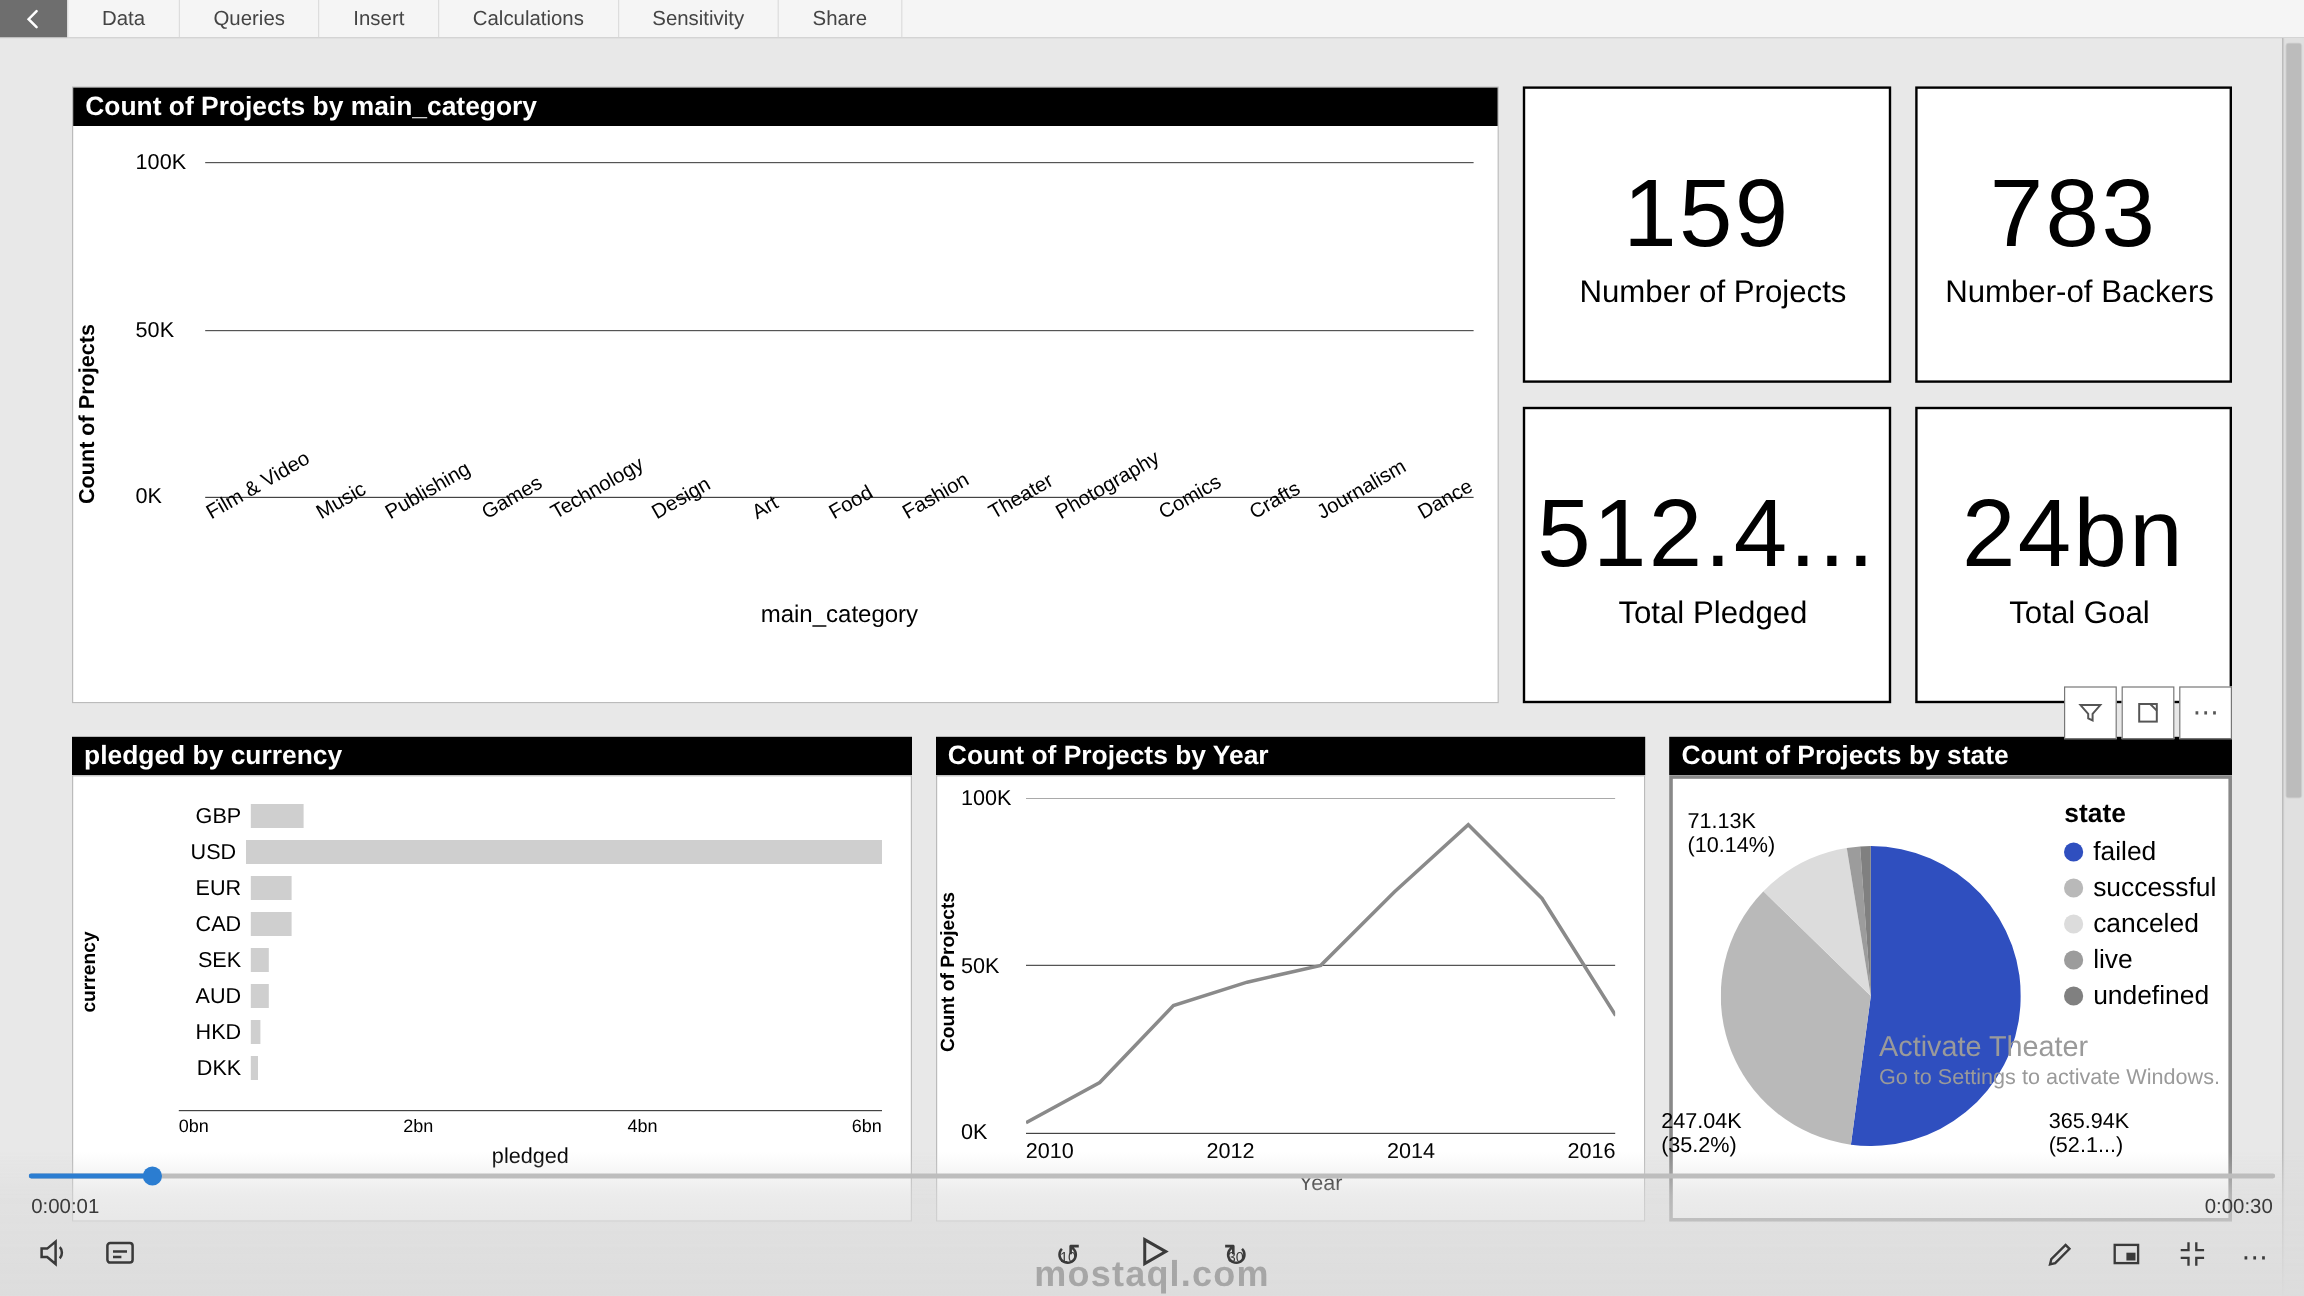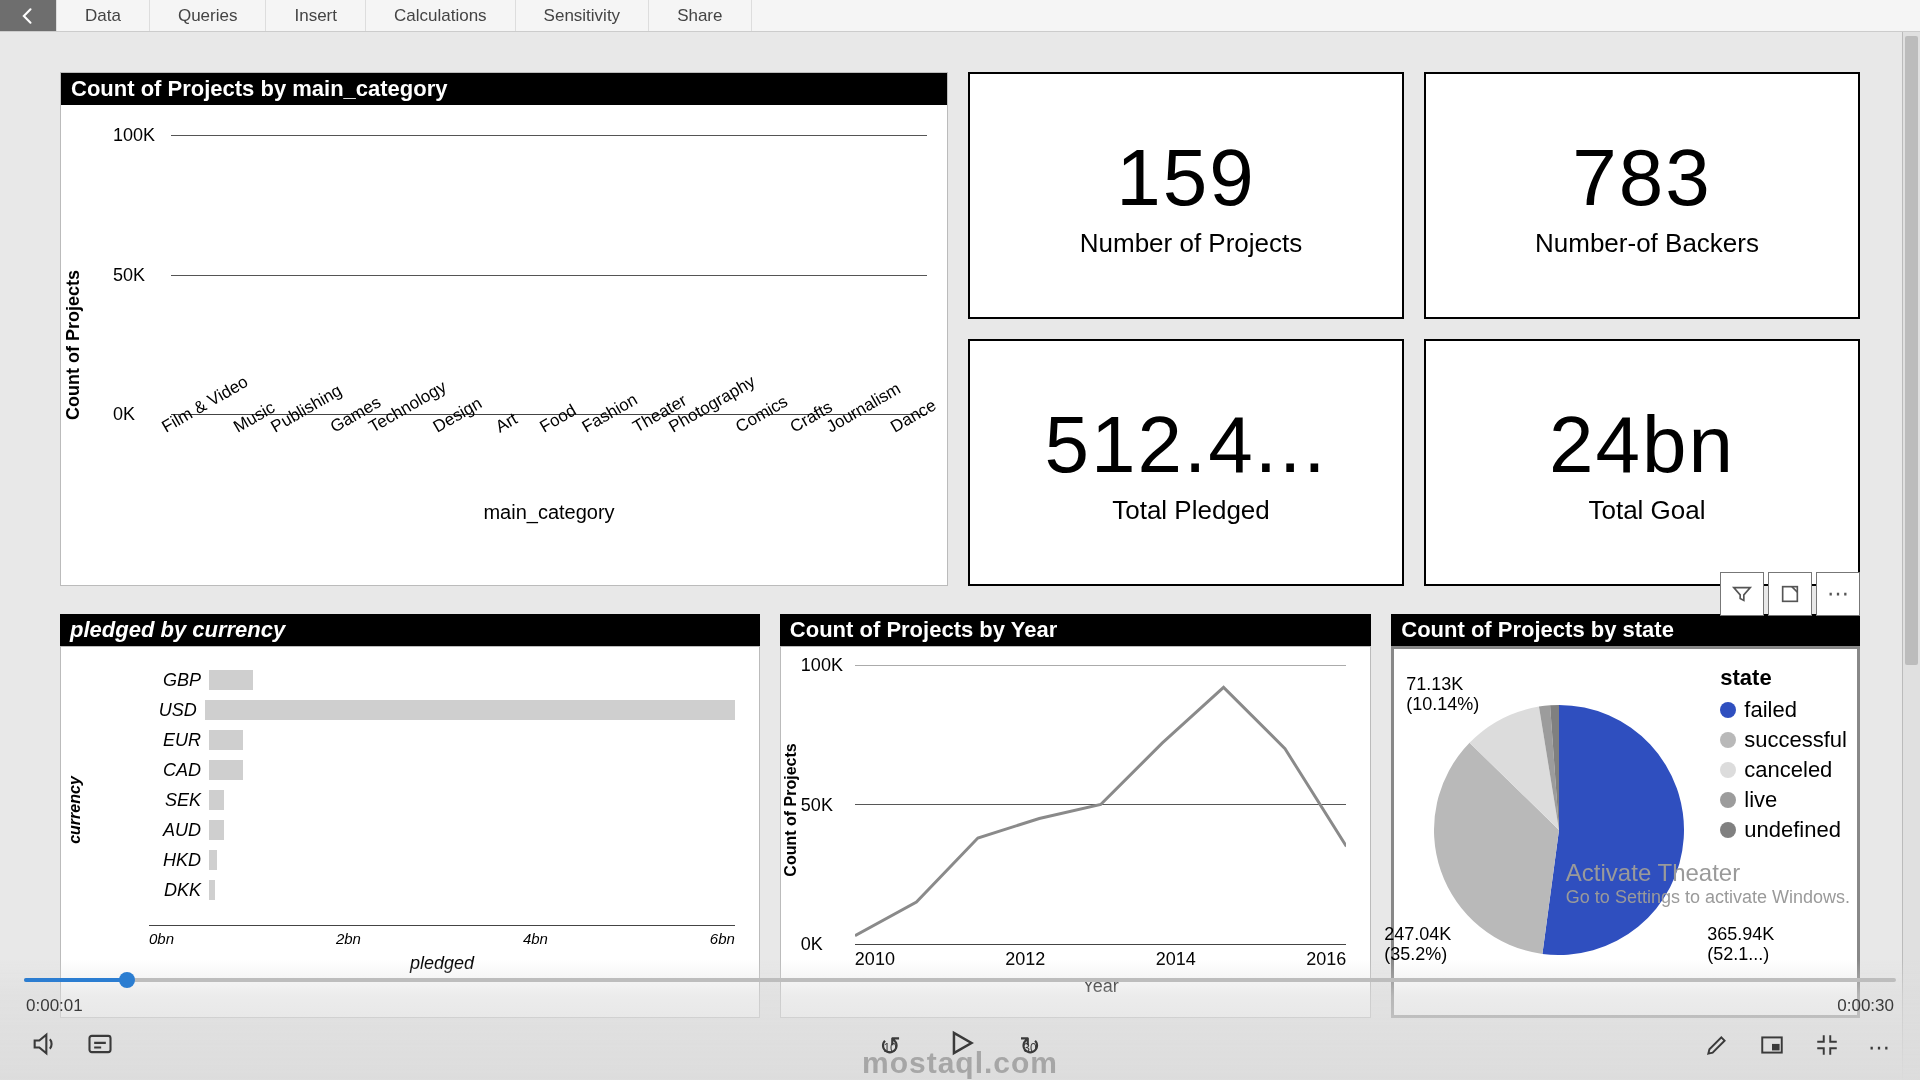--- a/index.html
+++ b/index.html
@@ -11,21 +11,21 @@
   .tab { padding: 0 28px; display: flex; align-items: center; font-size: 17px; color: #444; border-right: 1px solid #ddd; }
   .tab:first-child { border-left: 1px solid #ddd; }
 
   .canvas { position: relative; padding: 40px 60px 0 60px; }
 
   .chart-title { background: #000; color: #fff; font-size: 22px; font-weight: 700; padding: 3px 10px; }
   .chart-box { background: #fff; border: 1px solid #bbb; }
 
   
   .row1 { display: flex; gap: 20px; }
-  .bar-chart-wrap { width: 888px; }
+  .bar-chart-wrap { width: 1189px; }
   .bar-chart-body { height: 480px; position: relative; padding: 30px 20px 0 110px; }
   .bar-y-label { position: absolute; left: 12px; top: 50%; transform: translate(-50%,-50%) rotate(-90deg); font-size: 18px; font-weight: 600; }
   .bar-x-label { text-align: center; font-size: 20px; padding: 6px 0 10px; }
   .bar-grid { position: relative; height: 280px; border-bottom: 1.5px solid #444; }
   .bar-grid .hline { position: absolute; left: 0; right: 0; border-top: 1px solid #555; }
   .bar-grid .ytick { position: absolute; left: -58px; font-size: 18px; transform: translateY(-50%); }
   .bars { position: absolute; left: 0; right: 0; bottom: 0; top: 0; display: flex; align-items: flex-end; gap: 10px; padding-left: 6px; }
   .bar { flex: 1; position: relative; }
   .bar .seg-light { background: #c8c8c8; width: 100%; }
   .bar .seg-dark  { background: #8a8a8a; width: 100%; }
@@ -34,21 +34,21 @@
   .cards { flex: 1; display: grid; grid-template-columns: 1fr 1fr; grid-template-rows: 1fr 1fr; gap: 20px; }
   .card { border: 2.5px solid #000; background: #fff; display: flex; flex-direction: column; align-items: center; justify-content: center; padding: 10px; }
   .card .val { font-size: 80px; font-weight: 400; letter-spacing: 2px; }
   .card .lbl { font-size: 26px; margin-top: 4px; margin-left: 10px; }
 
   
   .row2 { display: flex; gap: 20px; margin-top: 28px; position: relative; }
   .panel { display: flex; flex-direction: column; }
   .panel .body { background: #fff; flex: 1; border: 1px solid #bbb; position: relative; }
 
-  .p-currency { width: 710px; font-style: italic; }
+  .p-currency { width: 710px; }
   .p-currency .body { height: 380px; padding: 18px 24px 20px 88px; }
   .cur-y-label { position: absolute; left: 14px; top: 44%; transform: translate(-50%,-50%) rotate(-90deg); font-size: 16px; font-weight: 600; }
   .cur-rows { position: relative; height: 260px; }
   .cur-row { display: flex; align-items: center; height: 30px; gap: 8px; }
   .cur-row .clabel{ width: 52px; text-align: right; font-size: 18px; }
   .cur-row .cbar  { height: 20px; background: #cfcfcf; }
   .cur-xaxis { border-top: 1.5px solid #444; display: flex; justify-content: space-between; font-size: 15px; padding: 4px 0 0; }
   .cur-xlabel { text-align: center; font-size: 18px; margin-top: 6px; }
 
   .p-year { width: 600px; }

